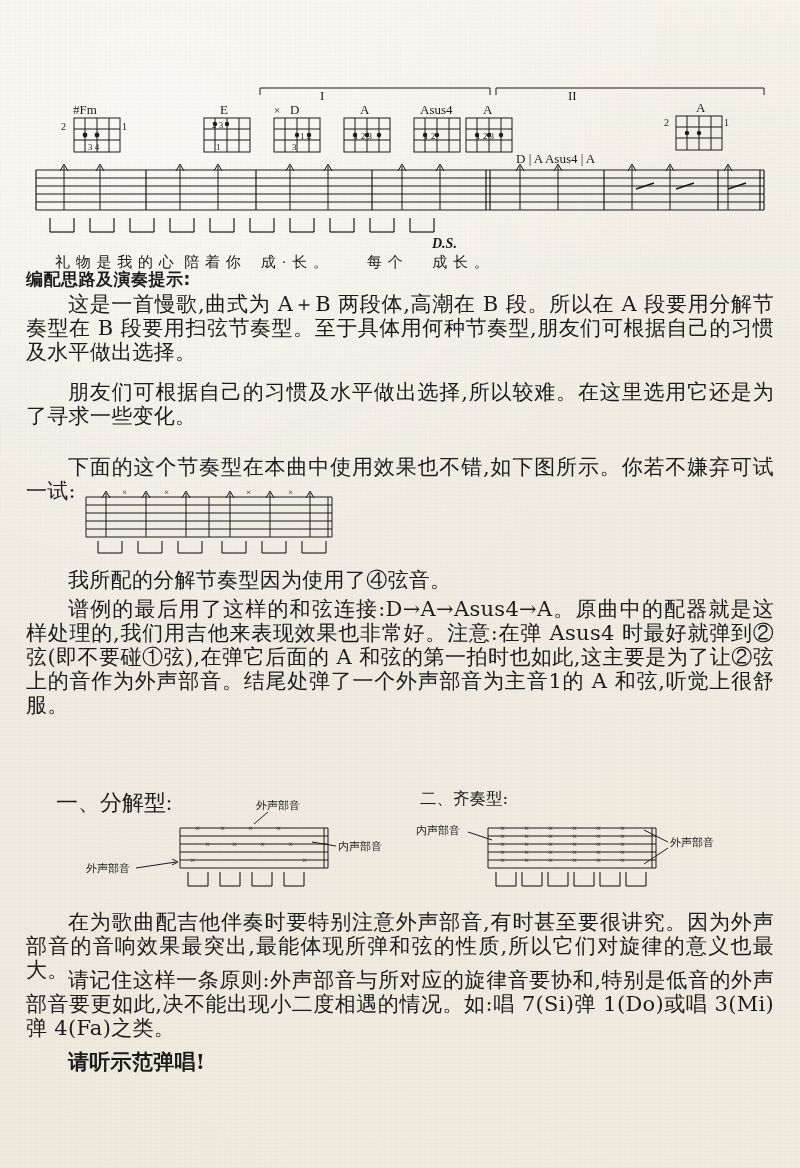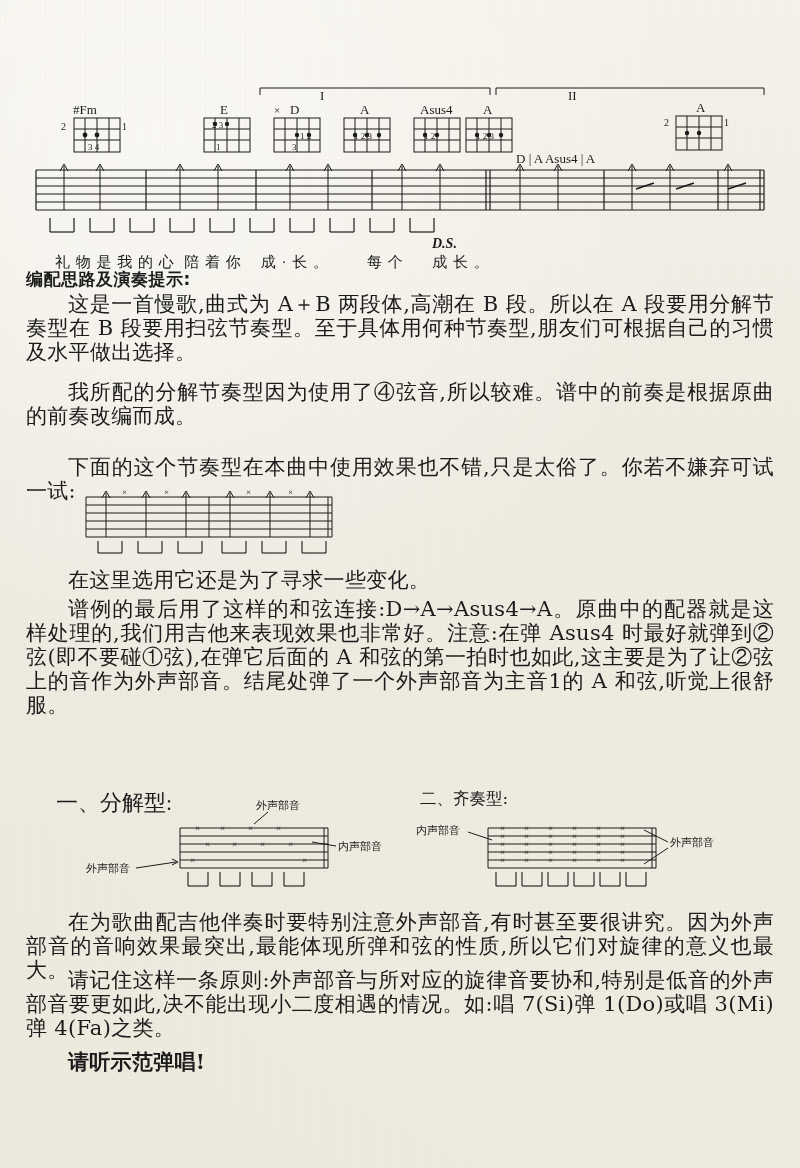--- a/index.html
+++ b/index.html
@@ -355,22 +355,22 @@
   </div>
 
   <div class="lyrics-row">
     <span>礼 物 是 我 的 心  陪 着 你    成 · 长 。        每 个      成 长 。</span>
   </div>
   <div style="position:absolute;left:432px;top:236px;" class="dsal">D.S.</div>
 
   <div class="section-title">编配思路及演奏提示:</div>
 
   <div class="para p1">这是一首慢歌,曲式为 A＋B 两段体,高潮在 B 段。所以在 A 段要用分解节奏型在 B 段要用扫弦节奏型。至于具体用何种节奏型,朋友们可根据自己的习惯及水平做出选择。</div>
-  <div class="para p2">我所配的分解节奏型因为使用了④弦音,所以较难。谱中的前奏是根据原曲的前奏改编而成。</div>
-  <div class="para p3">下面的这个节奏型在本曲中使用效果也不错,只是太俗了。你若不嫌弃可试一试:</div>
+  <div class="para p2">朋友们可根据自己的习惯及水平做出选择,所以较难。在这里选用它还是为了寻求一些变化。</div>
+  <div class="para p3">下面的这个节奏型在本曲中使用效果也不错,如下图所示。你若不嫌弃可试一试:</div>
 
   <div class="fig-demo">
     <svg width="260" height="72" viewBox="0 0 260 72">
       <g stroke="#1b1b1b" fill="none" stroke-width="1">
         <line x1="4" y1="10" x2="250" y2="10"></line>
         <line x1="4" y1="18" x2="250" y2="18"></line>
         <line x1="4" y1="26" x2="250" y2="26"></line>
         <line x1="4" y1="34" x2="250" y2="34"></line>
         <line x1="4" y1="42" x2="250" y2="42"></line>
         <line x1="4" y1="50" x2="250" y2="50"></line>
@@ -415,21 +415,21 @@
             <line x1="204" y1="54" x2="204" y2="66"></line>
             <line x1="180" y1="66" x2="204" y2="66"></line>
           <line x1="220" y1="54" x2="220" y2="66"></line>
             <line x1="244" y1="54" x2="244" y2="66"></line>
             <line x1="220" y1="66" x2="244" y2="66"></line>
         </g>
       </g>
     </svg>
   </div>
 
-  <div class="para p4">在这里选用它还是为了寻求一些变化。</div>
+  <div class="para p4">我所配的分解节奏型因为使用了④弦音。</div>
   <div class="para p5">谱例的最后用了这样的和弦连接:D→A→Asus4→A。原曲中的配器就是这样处理的,我们用吉他来表现效果也非常好。注意:在弹 Asus4 时最好就弹到②弦(即不要碰①弦),在弹它后面的 A 和弦的第一拍时也如此,这主要是为了让②弦上的音作为外声部音。结尾处弹了一个外声部音为主音1的 A 和弦,听觉上很舒服。</div>
 
   <div class="subhead-left">一、分解型:</div>
   <div class="subhead-right">二、齐奏型:</div>
 
   <div class="fig-left">
     <svg width="320" height="96" viewBox="0 0 320 96">
       <g stroke="#1b1b1b" fill="none" stroke-width="1">
 
         <text x="176" y="9" font-family="DejaVu Serif, serif" font-size="11" fill="#1b1b1b" stroke="none">外声部音</text>

